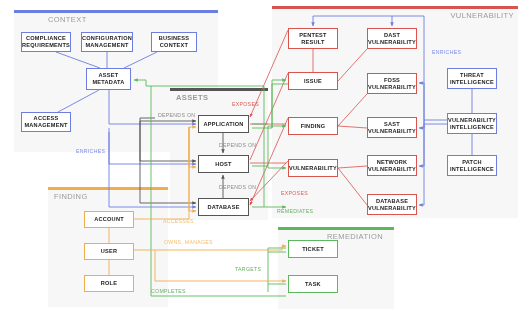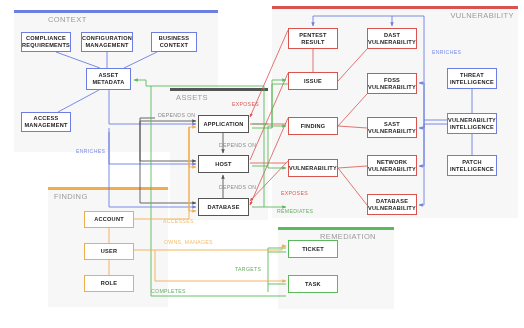--- a/index.html
+++ b/index.html
@@ -28,27 +28,27 @@
 <body>
 
 <div id="canvas">
 
   <div id="groups-layer">
       <div class="group" style="left: 14px; top: 12px; width: 204px; height: 140px;"></div>
       <div class="group-bar" style="left: 14px; top: 10px; width: 204px; background: rgb(108, 126, 225);"></div>
       <div class="group-label" style="left: 20px; top: 15px; margin-left: 28px;">CONTEXT</div>
       <div class="group" style="left: 170px; top: 90px; width: 98px; height: 130px;"></div>
       <div class="group-bar" style="left: 170px; top: 88px; width: 98px; background: rgb(85, 85, 85);"></div>
-      <div class="group-label" style="left: 176px; top: 93px;">ASSETS</div>
+      <div class="group-label" style="left: 176px; top: 93px; font-weight: bold;">ASSETS</div>
       <div class="group" style="left: 48px; top: 189px; width: 120px; height: 118px;"></div>
       <div class="group-bar" style="left: 48px; top: 187px; width: 120px; background: rgb(240, 173, 78);"></div>
       <div class="group-label" style="left: 54px; top: 192px;">FINDING</div>
       <div class="group" style="left: 278px; top: 229px; width: 116px; height: 80px;"></div>
       <div class="group-bar" style="left: 278px; top: 227px; width: 116px; background: rgb(92, 184, 92);"></div>
-      <div class="group-label" style="left: 320px; text-align: left; width: 70px; top: 232px;">REMEDIATION</div>
+      <div class="group-label" style="left: 320px; text-align: center; width: 70px; top: 232px;">REMEDIATION</div>
       <div class="group" style="left: 272px; top: 8px; width: 246px; height: 210px;"></div>
       <div class="group-bar" style="left: 272px; top: 6px; width: 246px; background: rgb(217, 83, 79);"></div>
       <div class="group-label" style="left: 444px; text-align: right; width: 70px; top: 11px;">VULNERABILITY</div>
     </div>
 
   <svg id="wires" viewBox="0 0 524 328">
     <defs>
       <marker id="ah-blue" markerWidth="5" markerHeight="5" refX="4.2" refY="2" orient="auto">
         <path d="M0,0 L4.4,2 L0,4 z" fill="#6c7ee1"></path>
       </marker>

